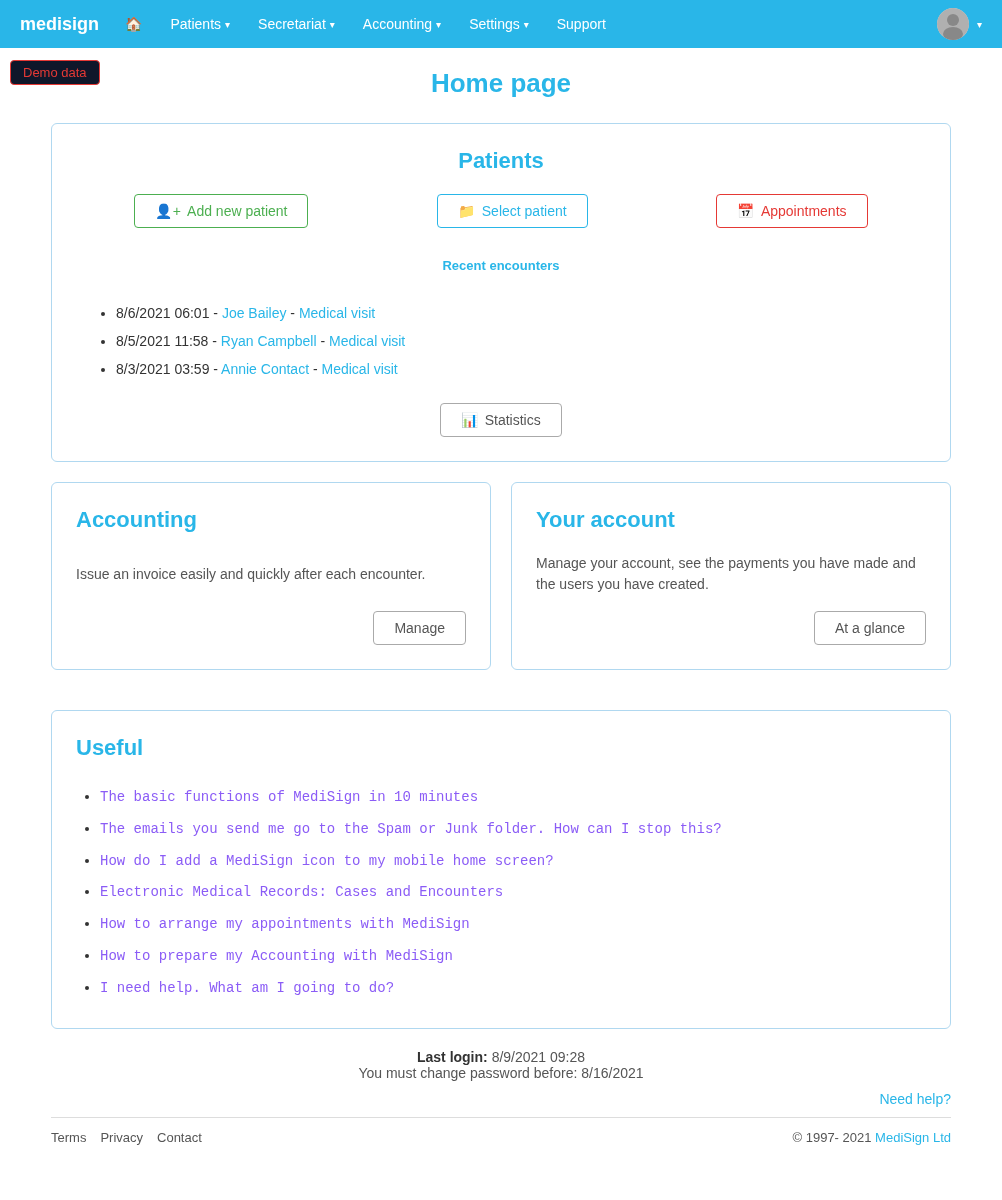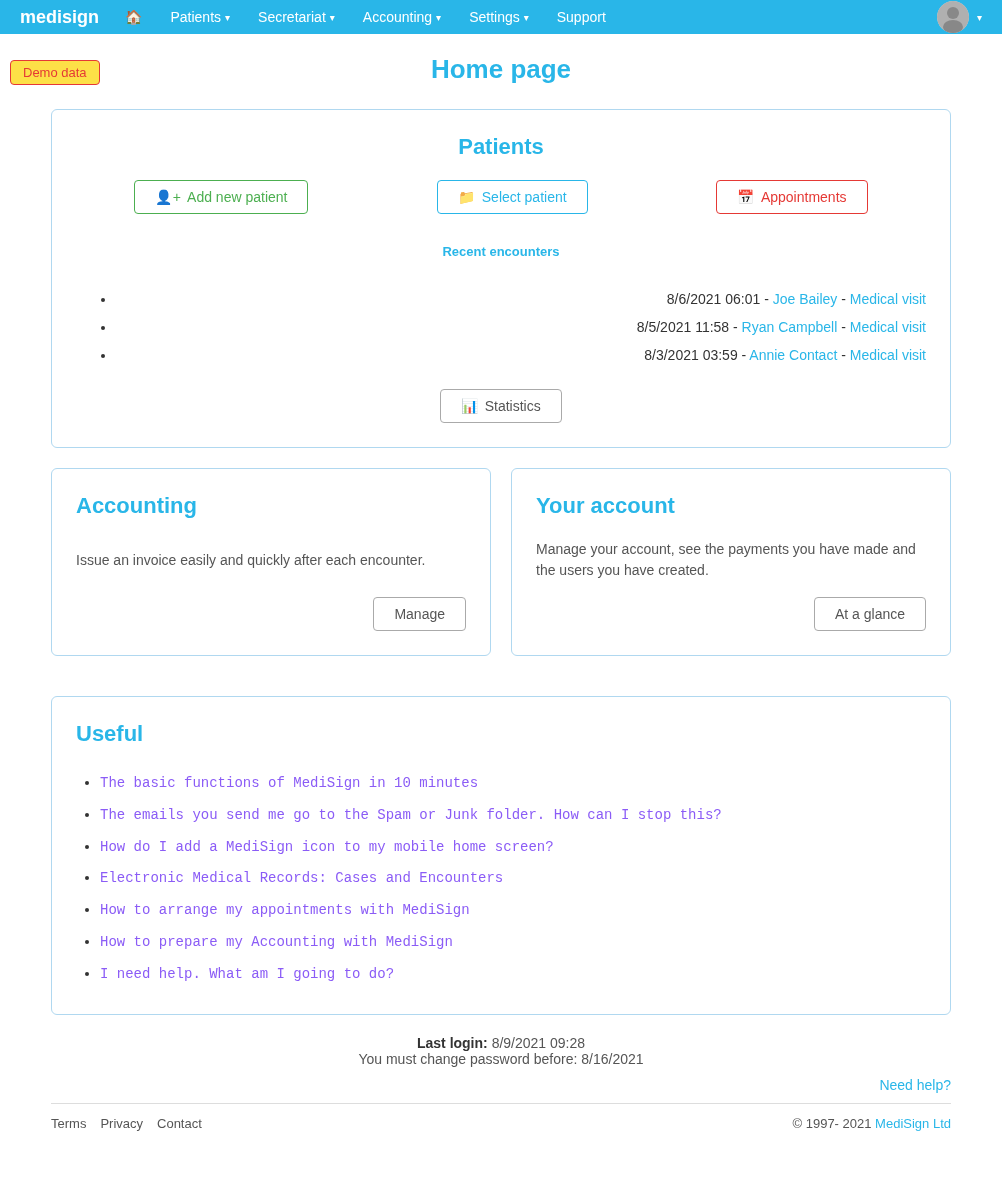--- a/index.html
+++ b/index.html
@@ -4,21 +4,21 @@
   <style>
     * { box-sizing: border-box; margin: 0; padding: 0; }
     body { font-family: Arial, sans-serif; font-size: 14px; background: #fff; color: #333; }
 
     
     .navbar {
       background-color: #29b6e8;
       padding: 0 20px;
       display: flex;
       align-items: center;
-      height: 34px;
+      height: 48px;
       gap: 8px;
     }
     .navbar-brand {
       color: #fff;
       font-size: 18px;
       font-weight: bold;
       margin-right: 8px;
       text-decoration: none;
     }
     .nav-item {
@@ -39,21 +39,21 @@
       overflow: hidden;
       display: flex; align-items: center; justify-content: center;
       font-size: 18px;
     }
 
     
     .demo-data-btn {
       position: fixed;
       top: 60px;
       left: 10px;
-      background: #fde047;
+      background: #0f172a;
       color: #e53935;
       border: 1px solid #e53935;
       padding: 4px 12px;
       border-radius: 4px;
       font-size: 13px;
       cursor: pointer;
       z-index: 100;
     }
 
     
@@ -146,21 +146,21 @@
       font-weight: bold;
       margin-bottom: 26px;
     }
 
     .encounters-list {
       list-style: disc;
       padding-left: 40px;
       margin-bottom: 20px;
       line-height: 2;
     }
-    .encounters-list li { color: #333; text-align: right; }
+    .encounters-list li { color: #333; }
     .link-blue { color: #29b6e8; text-decoration: none; cursor: pointer; }
 
     .statistics-btn-wrap {
       display: flex;
       justify-content: center;
     }
 
     
     .two-col {
       display: flex;

